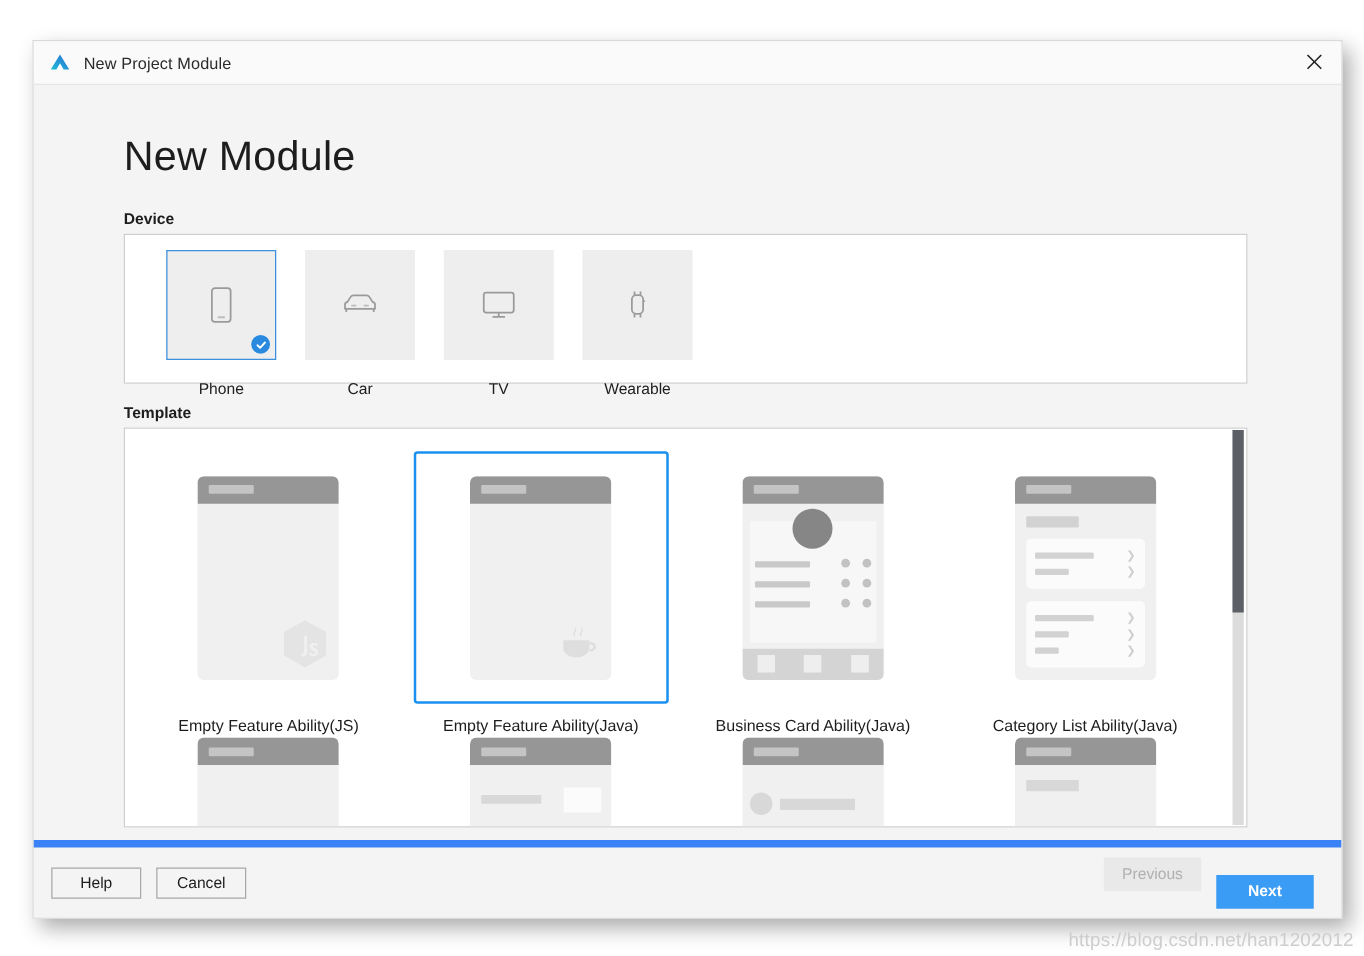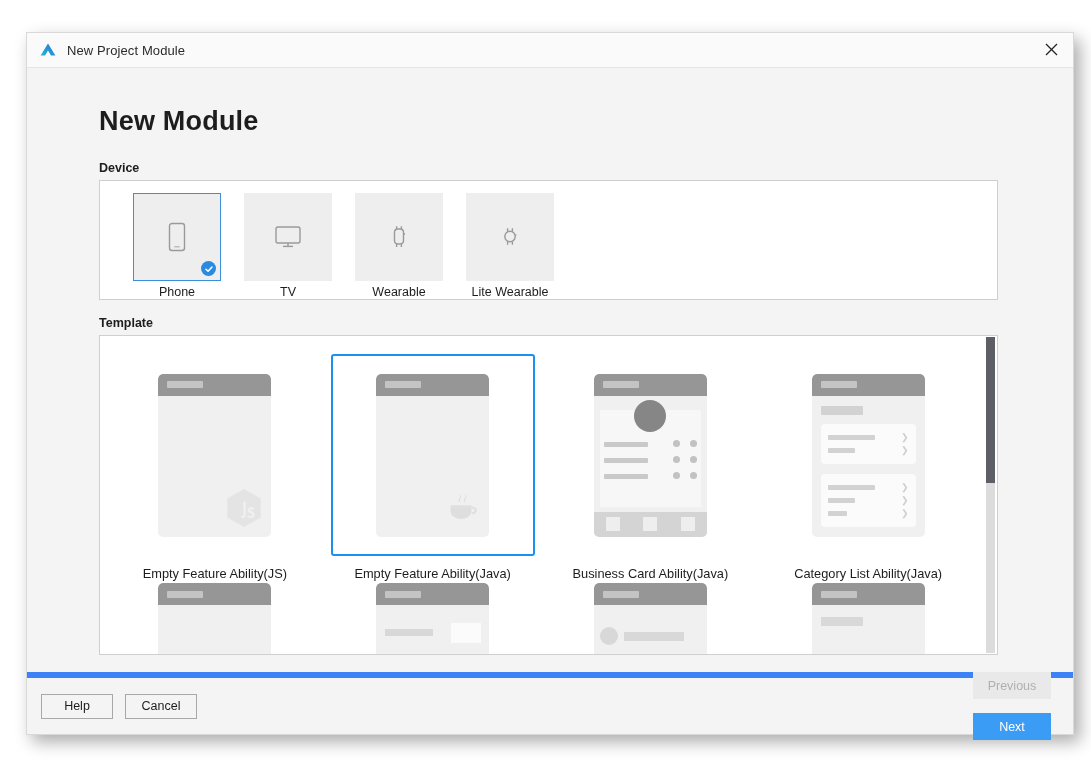--- a/index.html
+++ b/index.html
@@ -46,23 +46,23 @@
 
   
   .body {
     flex: 1 1 auto;
     position: relative;
     padding: 0 40px;
     box-sizing: border-box;
     background: #f4f4f4;
   }
   .page-title {
-    font-size: 27px;
+    font-size: 33px;
     color: #1d1d1d;
-    font-weight: 700;
+    font-weight: 400;
     margin: 0;
     padding: 38px 0 0 32px;
     letter-spacing: .2px;
   }
   .section-label {
     font-size: 12.5px; font-weight: bold; color: #1d1d1d;
     padding: 0 0 5px 32px;
   }
   .device-label-wrap { margin-top: 24px; }
   .template-label-wrap { margin-top: 16px; }
@@ -92,21 +92,21 @@
     background: #eeeeee;
     border: 1px solid transparent;
     box-sizing: border-box;
     display: flex; align-items: center; justify-content: center;
   }
   .device-card.selected .device-tile {
     border: 1px solid #3c8fdc;
     background: #eeeeee;
   }
   .device-name {
-    margin-top: 4px;
+    margin-top: 16px;
     font-size: 12.5px; color: #1d1d1d;
     text-align: right;
   }
   .check-badge {
     position: absolute; right: 4px; bottom: 4px;
     width: 15px; height: 15px; border-radius: 50%;
     background: #2a8ae0;
     display: flex; align-items: center; justify-content: center;
   }
   .check-badge svg { display:block; }
@@ -235,28 +235,28 @@
     min-width: 72px;
     padding: 0 12px;
     border: 1px solid #a8a8a8;
     background: #f4f4f4;
     color: #1d1d1d;
     box-sizing: border-box;
     cursor: pointer;
     display: inline-flex; align-items: center; justify-content: center;
   }
   .btn + .btn { margin-left: 12px; }
-  .footer-right { margin-left: auto; display: flex; align-items: flex-end; flex-direction: column; }
+  .footer-right { margin-left: auto; display: flex; align-items: flex-start; }
   .btn-disabled {
     border: none; background: #e9e9e9; color: #b0b0b0;
     min-width: 78px; height: 27px; cursor: default;
   }
   .btn-primary {
     border: none; background: #3b9cf5; color: #ffffff;
-    min-width: 78px; height: 27px; font-weight: normal;
+    min-width: 78px; height: 27px; font-weight: bold;
     margin-left: 14px;
     margin-top: 14px;
   }
 
   .watermark {
     position: absolute;
     right: 8px; bottom: 4px;
     font-size: 15px;
     color: #cdcdcd;
     letter-spacing: .2px;
@@ -311,20 +311,32 @@
               <span class="check-badge">
                 <svg width="10" height="10" viewBox="0 0 10 10">
                   <polyline points="2,5.2 4.1,7.3 8,3" fill="none" stroke="#fff" stroke-width="1.5" stroke-linecap="round" stroke-linejoin="round"></polyline>
                 </svg>
               </span>
             </div>
             <div class="device-name">Phone</div>
           </div>
 
 
+          <div class="device-card">
+            <div class="device-tile">
+              <svg width="32" height="22" viewBox="0 0 32 22">
+                <path d="M4 14 L4 10.5 C4 9.5 5 8.8 6 8.5 L8.5 4.5 C9 3.6 10 3.2 11 3.2 L21 3.2 C22 3.2 23 3.6 23.5 4.5 L26 8.5 C27 8.8 28 9.5 28 10.5 L28 14 Z" fill="none" stroke="#9a9a9a" stroke-width="1.4" stroke-linejoin="round"></path>
+                <line x1="5" y1="14" x2="5" y2="16.5" stroke="#9a9a9a" stroke-width="1.4"></line>
+                <line x1="27" y1="14" x2="27" y2="16.5" stroke="#9a9a9a" stroke-width="1.4"></line>
+                <line x1="9" y1="11.5" x2="13" y2="11.5" stroke="#bdbdbd" stroke-width="1.3"></line>
+                <line x1="19" y1="11.5" x2="23" y2="11.5" stroke="#bdbdbd" stroke-width="1.3"></line>
+              </svg>
+            </div>
+            <div class="device-name">Car</div>
+          </div>
 
           <div class="device-card">
             <div class="device-tile">
               <svg width="30" height="26" viewBox="0 0 30 26">
                 <rect x="3" y="3" width="24" height="16" rx="2" fill="none" stroke="#9a9a9a" stroke-width="1.4"></rect>
                 <line x1="15" y1="19" x2="15" y2="22" stroke="#9a9a9a" stroke-width="1.4"></line>
                 <line x1="10" y1="22.4" x2="20" y2="22.4" stroke="#9a9a9a" stroke-width="1.4"></line>
               </svg>
             </div>
             <div class="device-name">TV</div>
@@ -335,31 +347,20 @@
               <svg width="22" height="30" viewBox="0 0 22 30">
                 <rect x="6.5" y="7" width="9" height="15" rx="3.4" fill="none" stroke="#9a9a9a" stroke-width="1.4"></rect>
                 <path d="M8.6 7 L8.6 4.2 M13.4 7 L13.4 4.2" stroke="#9a9a9a" stroke-width="1.4"></path>
                 <path d="M8.6 22 L8.6 25 M13.4 22 L13.4 25" stroke="#9a9a9a" stroke-width="1.4"></path>
                 <line x1="15.5" y1="12" x2="17" y2="12" stroke="#9a9a9a" stroke-width="1.3"></line>
               </svg>
             </div>
             <div class="device-name">Wearable</div>
           </div>
 
-          <div class="device-card">
-            <div class="device-tile">
-              <svg width="22" height="30" viewBox="0 0 22 30">
-                <circle cx="11" cy="14.5" r="5.2" fill="none" stroke="#9a9a9a" stroke-width="1.4"></circle>
-                <path d="M8.6 9.8 L8.6 6.2 M13.4 9.8 L13.4 6.2" stroke="#9a9a9a" stroke-width="1.4"></path>
-                <path d="M8.6 19.2 L8.6 22.8 M13.4 19.2 L13.4 22.8" stroke="#9a9a9a" stroke-width="1.4"></path>
-                <line x1="16.2" y1="13" x2="17.4" y2="13" stroke="#9a9a9a" stroke-width="1.3"></line>
-              </svg>
-            </div>
-            <div class="device-name">Lite Wearable</div>
-          </div>
 
 
         </div>
       </div>
 
       <div class="template-label-wrap">
         <div class="section-label">Template</div>
 
         <div class="template-panel">
           <div class="template-scrollport">
@@ -547,13 +548,14 @@
       <button class="btn">Help</button>
       <button class="btn">Cancel</button>
       <div class="footer-right">
         <button class="btn btn-disabled">Previous</button>
         <button class="btn btn-primary">Next</button>
       </div>
     </div>
 
   </div>
 
+  <div class="watermark">https://blog.csdn.net/han1202012</div>
 </div>
 
 </body></html>

